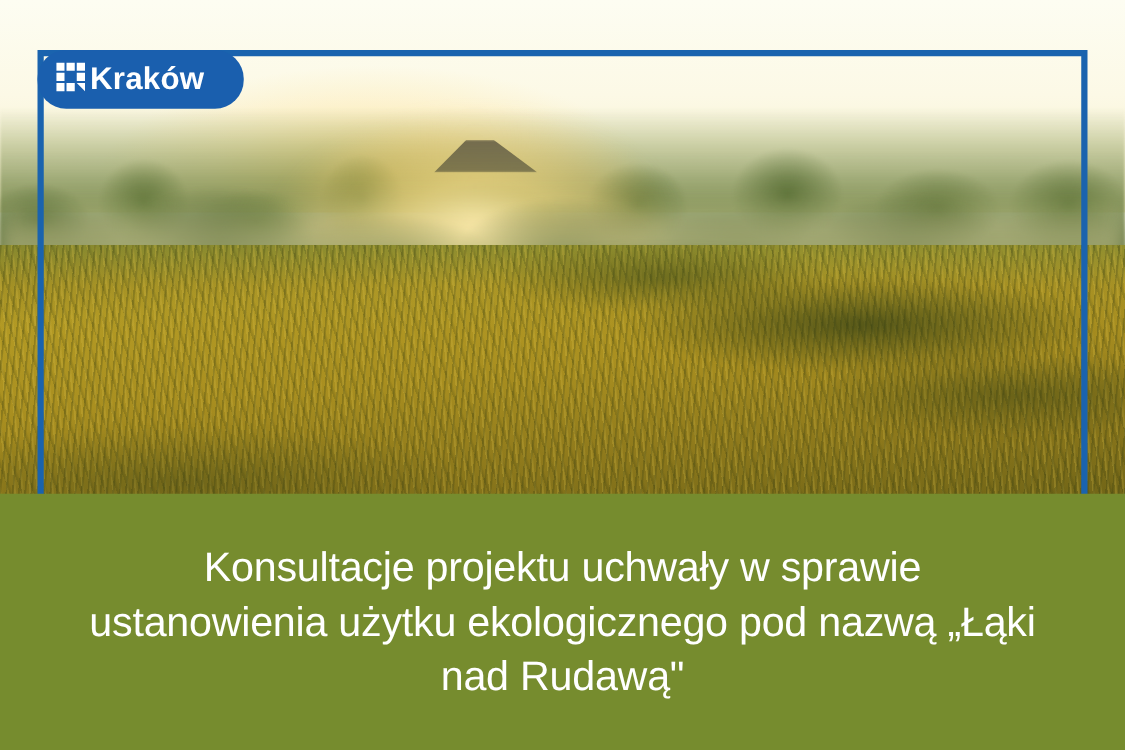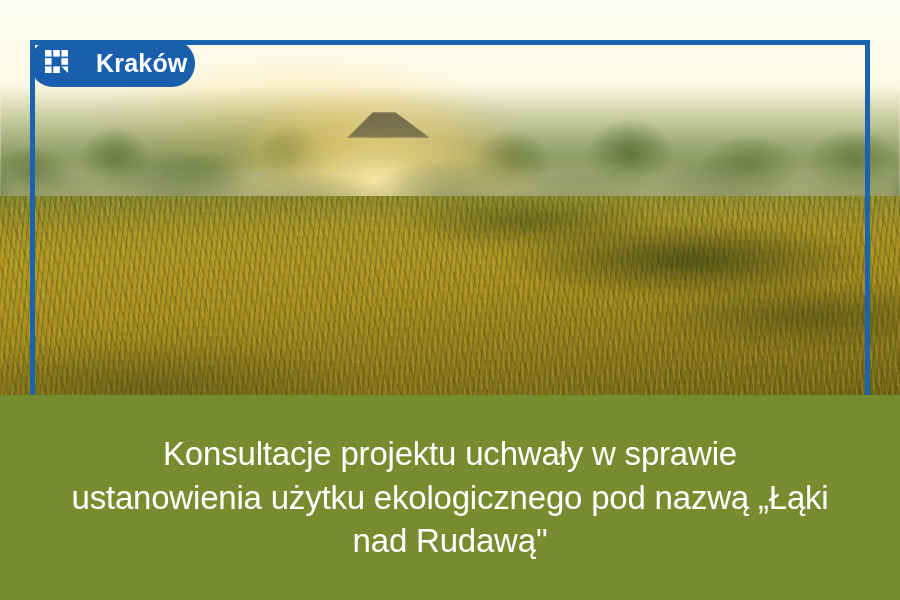--- a/index.html
+++ b/index.html
@@ -151,21 +151,21 @@
   }
 
   
   .logo {
     position: absolute;
     left: 30px; top: 40px;
     width: 165px; height: 47px;
     background: #1a5fae;
     display: flex;
     align-items: center;
-    gap: 24px;
+    gap: 0;
     padding-left: 15px;
     box-sizing: border-box;
     border-radius: 23px;
   }
   .logo-mark {
     width: 27px;
     height: 27px;
     flex: 0 0 auto;
     display: block;
   }

